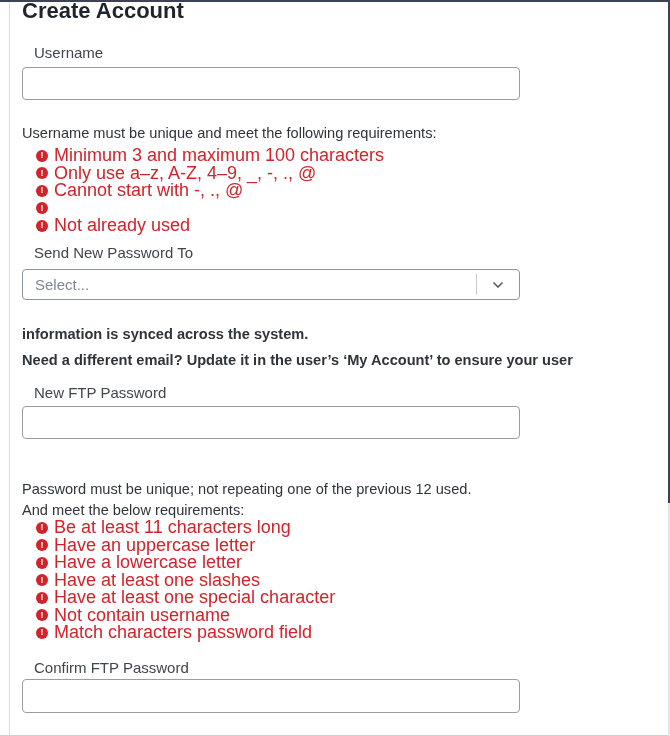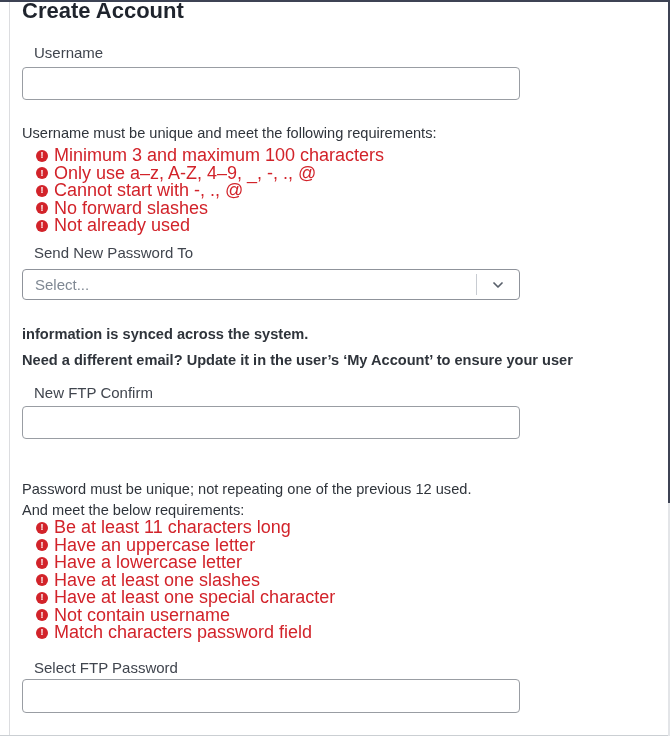--- a/index.html
+++ b/index.html
@@ -75,21 +75,20 @@
     <li>
       <span class="err-icon">!</span>
       <span class="req-text">Only use a–z, A-Z, 4–9, _, -, ., @</span>
       </li>
     <li>
       <span class="err-icon">!</span>
       <span class="req-text">Cannot start with -, ., @</span>
       </li>
     <li>
       <span class="err-icon">!</span>
-      <span class="req-text">No forward slashes</span>
       </li>
     <li>
       <span class="err-icon">!</span>
       <span class="req-text">Not already used</span>
       </li>
   </ul>
 
   <label class="field-label" style="top:245px">Send New Password To</label>
   <div class="select" style="top:269px">
     <span class="select-placeholder">Select...</span>
@@ -99,21 +98,21 @@
         <path d="M5 7.5 L10 12.5 L15 7.5" fill="none" stroke="#59606b" stroke-width="2.2" stroke-linecap="round" stroke-linejoin="round"></path>
       </svg>
     </span>
   </div>
 
   <div class="note" style="top:322px">
     <span>information is synced across the system.</span>
     <span>Need a different email? Update it in the user’s ‘My Account’ to ensure your user</span>
   </div>
 
-  <label class="field-label" style="top:385px">New FTP Confirm</label>
+  <label class="field-label" style="top:385px">New FTP Password</label>
   <input class="text-input" style="top: 406px;" type="password" value="">
 
   <div class="req-header" style="top:481px">Password must be unique; not repeating one of the previous 12 used.</div>
   <div class="req-header" style="top:502px">And meet the below requirements:</div>
 
   <ul class="req-list" style="top:519px">
     <li>
       <span class="err-icon">!</span>
       <span class="req-text">Be at least 11 characters long</span>
       </li>
@@ -136,16 +135,16 @@
     <li>
       <span class="err-icon">!</span>
       <span class="req-text">Not contain username</span>
       </li>
     <li>
       <span class="err-icon">!</span>
       <span class="req-text">Match characters password field</span>
       </li>
   </ul>
 
-  <label class="field-label" style="top:660px">Select FTP Password</label>
+  <label class="field-label" style="top:660px">Confirm FTP Password</label>
   <input class="text-input" style="top: 679px; height: 34px;" type="password" value="">
 
 </div>
 
 </body></html>

